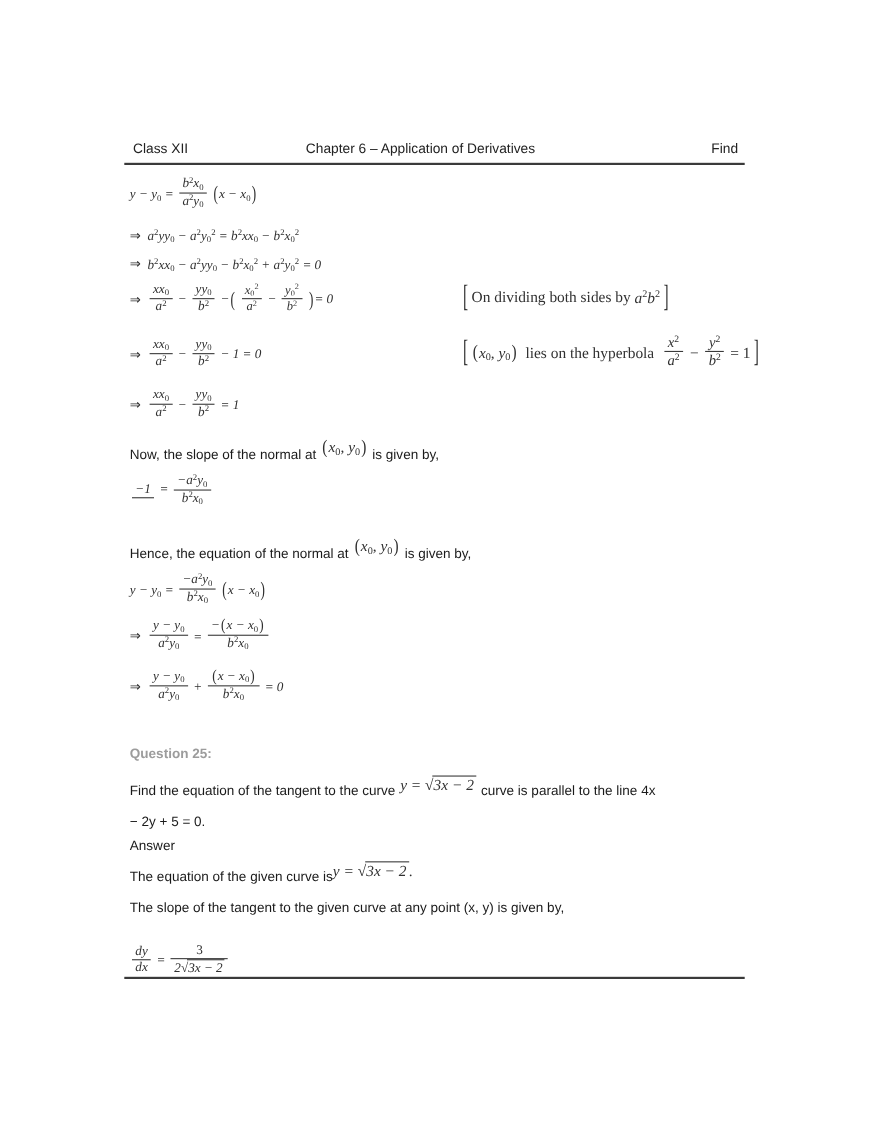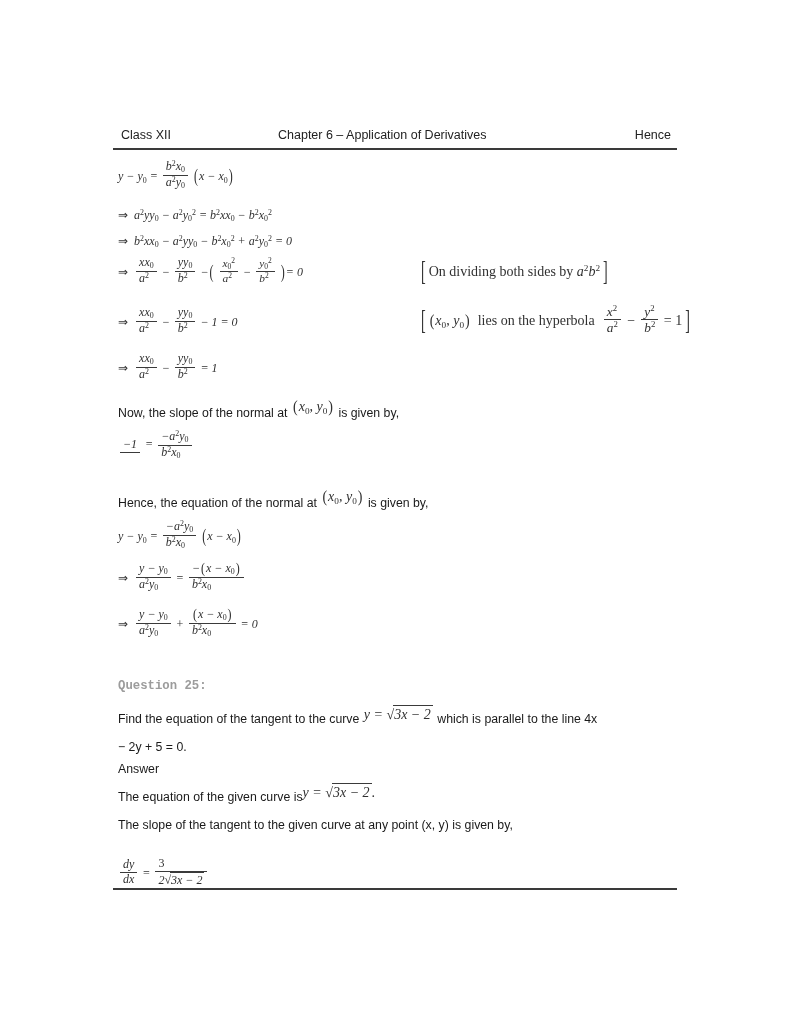--- a/index.html
+++ b/index.html
@@ -100,21 +100,21 @@
     font-size: 12px;
   }
   .minline {
     font-size: 14px;
   }
 
   
   .frac {
     display: inline-block;
     vertical-align: middle;
-    text-align: left;
+    text-align: center;
     line-height: 1.12;
     margin: 0 2px;
     position: relative;
     top: -0.15em;
   }
   .frac > .num {
     display: block;
     padding: 0 3px 0px 3px;
     border-bottom: 1.2px solid #3a3a3a;
   }
@@ -178,21 +178,21 @@
   .abs-note { position: absolute; margin-left: 32px; }
 </style>
 </head>
 <body>
 
 <div class="page">
 
   <div class="header">
     <span class="h-left">Class XII</span>
     <span class="h-center">Chapter 6 – Application of Derivatives</span>
-    <span class="h-right">Hence</span>
+    <span class="h-right">Find</span>
   </div>
   <div class="header-rule"></div>
 
   <div class="content">
 
     <div class="ln" style="top:4px;">
       <span class="math mblock">
         y − y<sub>0</sub> =
         <span class="frac"><span class="num">b<sup>2</sup>x<sub>0</sub></span><span class="den">a<sup>2</sup>y<sub>0</sub></span></span>
         <span class="paren">(</span>x − x<sub>0</sub><span class="paren">)</span>
@@ -312,31 +312,31 @@
     <div class="ln" style="top:452px;">
       <span class="math mblock">
         <span class="arrow">⇒</span>
         <span class="frac"><span class="num">y − y<sub>0</sub></span><span class="den">a<sup>2</sup>y<sub>0</sub></span></span>
         +
         <span class="frac"><span class="num"><span class="paren-sm">(</span>x − x<sub>0</sub><span class="paren-sm">)</span></span><span class="den">b<sup>2</sup>x<sub>0</sub></span></span>
         = 0
       </span>
     </div>
 
-    <div class="ln" style="top:518px;font-family:Liberation Mono, monospace;">
+    <div class="ln" style="top:518px;">
       <span class="q-label">Question 25:</span>
     </div>
 
     <div class="ln" style="top:550px; width:560px;">
       <span class="para">Find the equation of the tangent to the curve</span>
       <span class="math minline" style="position:relative; top:-5px;">
         y =
         <span class="sqrt"><span class="rad">√</span><span class="rbody">3x − 2</span></span>
       </span>
-      <span class="para">which is parallel to the line 4x</span>
+      <span class="para">curve is parallel to the line 4x</span>
     </div>
 
     <div class="ln" style="top:578px;">
       <span class="para">− 2y + 5 = 0.</span>
     </div>
 
     <div class="ln" style="top:600px;">
       <span class="para">Answer</span>
     </div>
 

